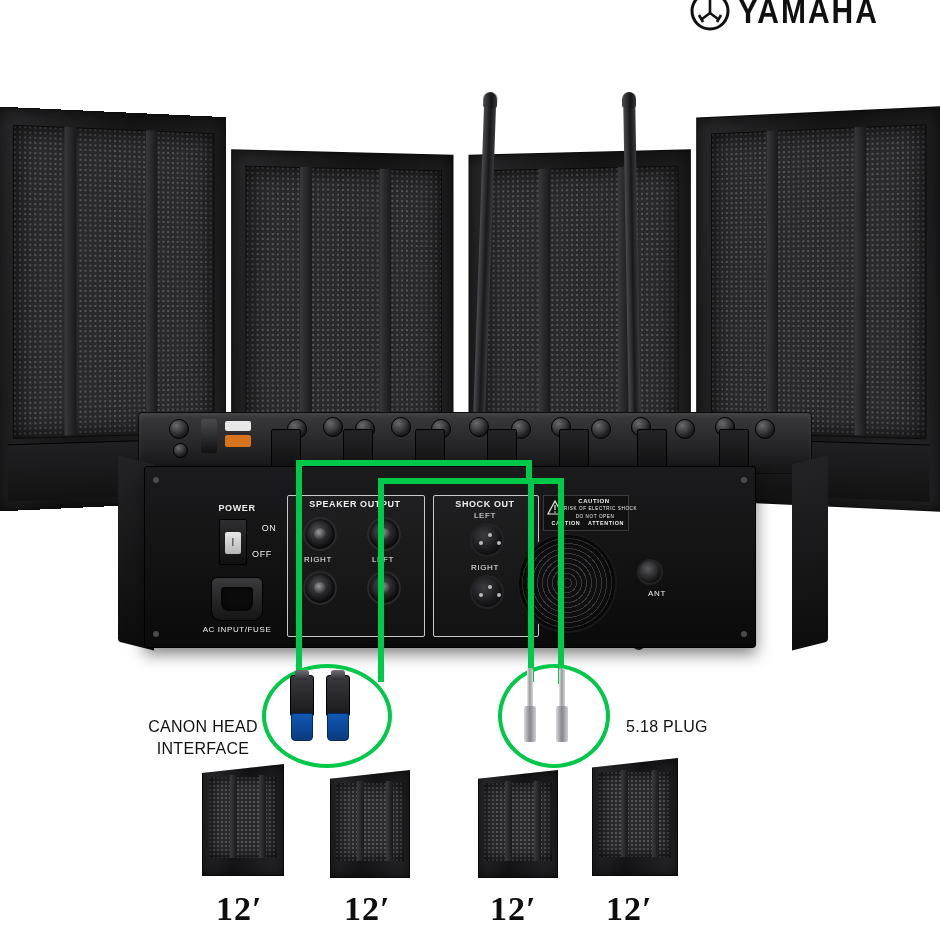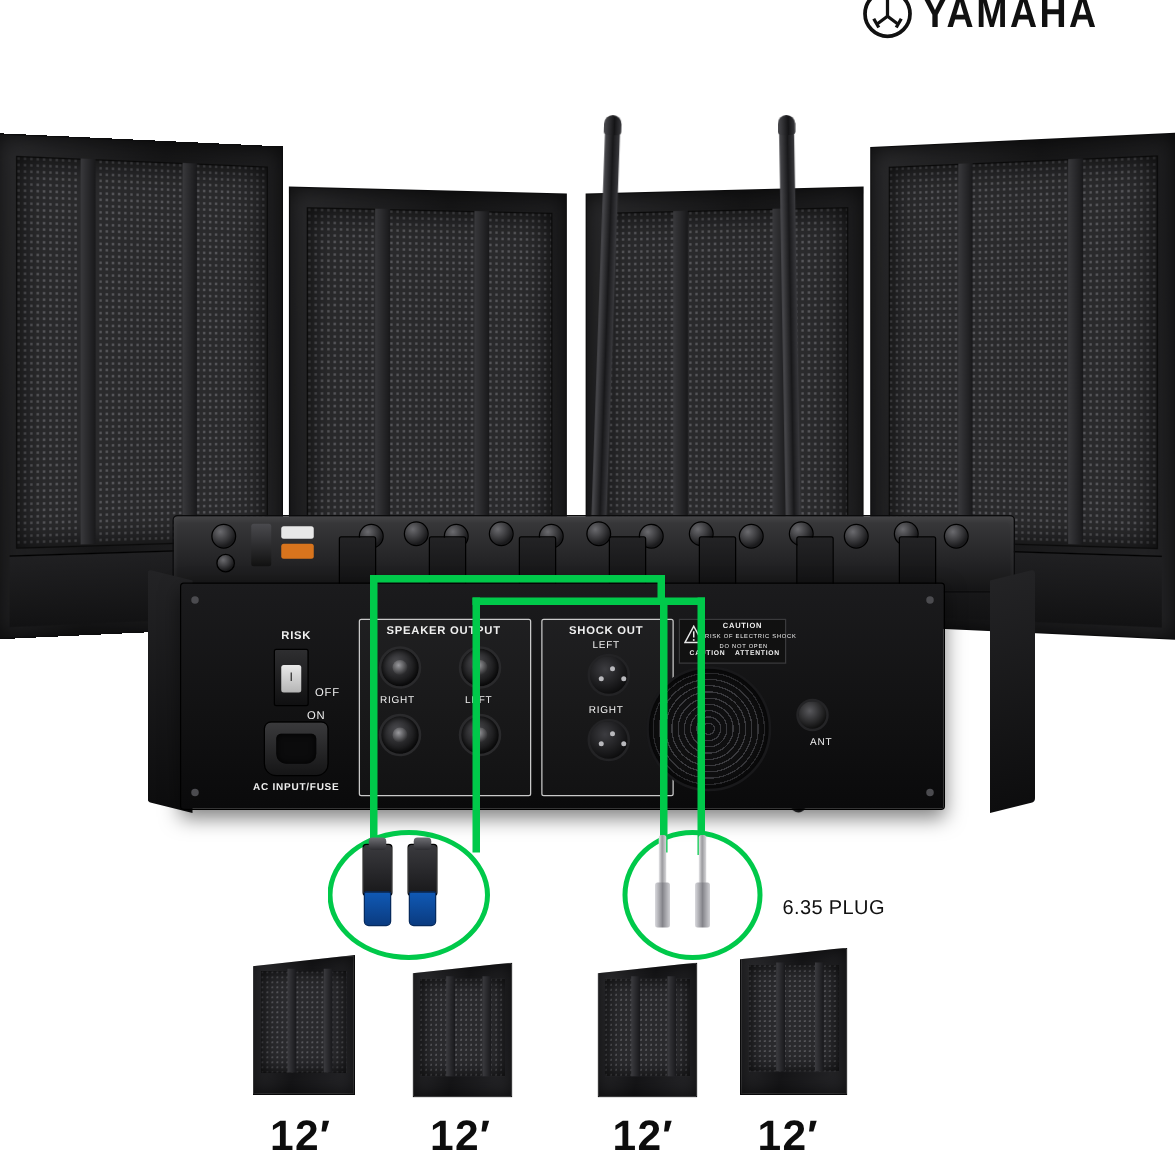--- a/index.html
+++ b/index.html
@@ -362,21 +362,21 @@
     position: absolute;
     top: 10%;
     width: 7px; height: 74%;
     background: linear-gradient(90deg, #3b3b3f, #18181b);
   }
   .size-label {
     position: absolute;
     color: #0d0d0d;
     font-size: 34px;
     font-weight: bold;
-    font-family: Liberation Sans, sans-serif;
+    font-family: Liberation Serif, serif;
     letter-spacing: 1px;
   }
 </style>
 </head>
 <body>
 
 <div id="stage">
 
   <div class="yamaha-logo">
     <div class="yamaha-mark">
@@ -462,29 +462,29 @@
     <div class="mixer-side-l"></div>
     <div class="mixer-side-r"></div>
 
     <div class="mixer-face">
 
       <div style="position:absolute;left:8px;top:10px;width:6px;height:6px;border-radius:50%;background:#4b4b4f;"></div>
       <div style="position:absolute;right:8px;top:10px;width:6px;height:6px;border-radius:50%;background:#4b4b4f;"></div>
       <div style="position:absolute;left:8px;bottom:10px;width:6px;height:6px;border-radius:50%;background:#4b4b4f;"></div>
       <div style="position:absolute;right:8px;bottom:10px;width:6px;height:6px;border-radius:50%;background:#4b4b4f;"></div>
 
-      <div class="panel-label bold" style="left:62px; top:36px; width:60px;">RISK</div>
+      <div class="panel-label bold" style="left:62px; top:36px; width:60px;">POWER</div>
       <div class="power-switch" style="left:74px; top:52px;">
         <span>I</span>
       </div>
-      <div class="panel-label" style="left:96px; top:56px; width:24px;margin-top:44px;">ON</div>
+      <div class="panel-label" style="left:112px; top:56px; width:24px;">ON</div>
       <div class="panel-label" style="left:104px; top:82px; width:26px;">OFF</div>
 
       <div class="ac-inlet" style="left:66px; top:110px;"></div>
-      <div class="panel-label" style="left:48px; top:158px; width:88px; font-size:8px;font-weight:bold;">AC INPUT/FUSE</div>
+      <div class="panel-label" style="left:48px; top:158px; width:88px; font-size:8px;">AC INPUT/FUSE</div>
 
       <div class="panel-box" style="left:142px; top:28px; width:136px; height:140px;"></div>
       <div class="panel-label bold" style="left:146px; top:32px; width:128px;">SPEAKER OUTPUT</div>
       <div class="combo-jack" style="left:158px; top:50px;"></div>
       <div class="combo-jack" style="left:222px; top:50px;"></div>
       <div class="panel-label" style="left:150px; top:88px; width:46px; font-size:8px;">RIGHT</div>
       <div class="panel-label" style="left:218px; top:88px; width:40px; font-size:8px;">LEFT</div>
       <div class="combo-jack" style="left:158px; top:104px;"></div>
       <div class="combo-jack" style="left:222px; top:104px;"></div>
 
@@ -543,22 +543,26 @@
 
   <div class="plug635" style="left:524px; top:668px;">
     <div class="shaft"></div>
       <div class="collar"></div>
   </div>
   <div class="plug635" style="left:556px; top:668px;">
     <div class="shaft"></div>
       <div class="collar"></div>
   </div>
 
+  <div class="caption" style="left:138px; top:716px; width:130px;">
+    <div>CANON HEAD</div>
+    <div>INTERFACE</div>
+  </div>
   <div class="caption" style="left:626px; top:716px; width:120px; text-align:left;">
-    <div>6.35 PLUG</div>
+    <div>5.18 PLUG</div>
   </div>
 
   <div class="smallspk" style="left:202px; top:764px; width:82px; height:112px;">
     <div class="cab"></div>
       <div class="mesh"></div>
     <div class="edge" style="left:34%;"></div>
       <div class="edge" style="left:70%;"></div>
   </div>
   <div class="smallspk" style="left:330px; top:770px; width:80px; height:108px;">
     <div class="cab"></div>

